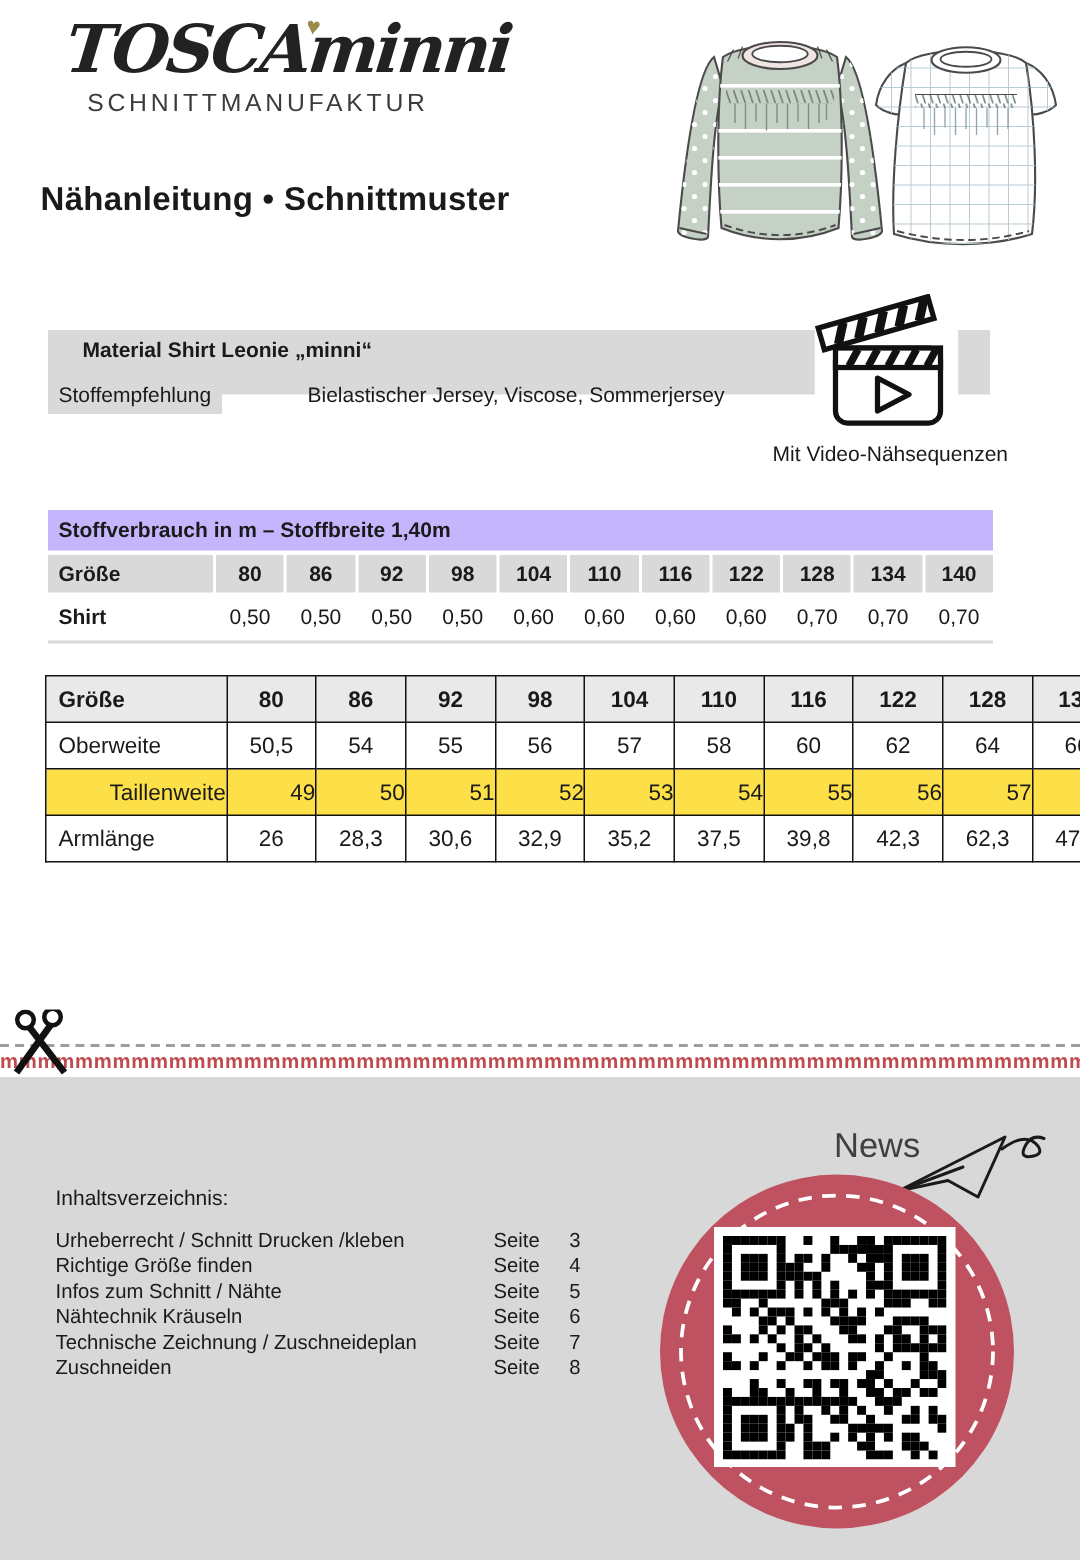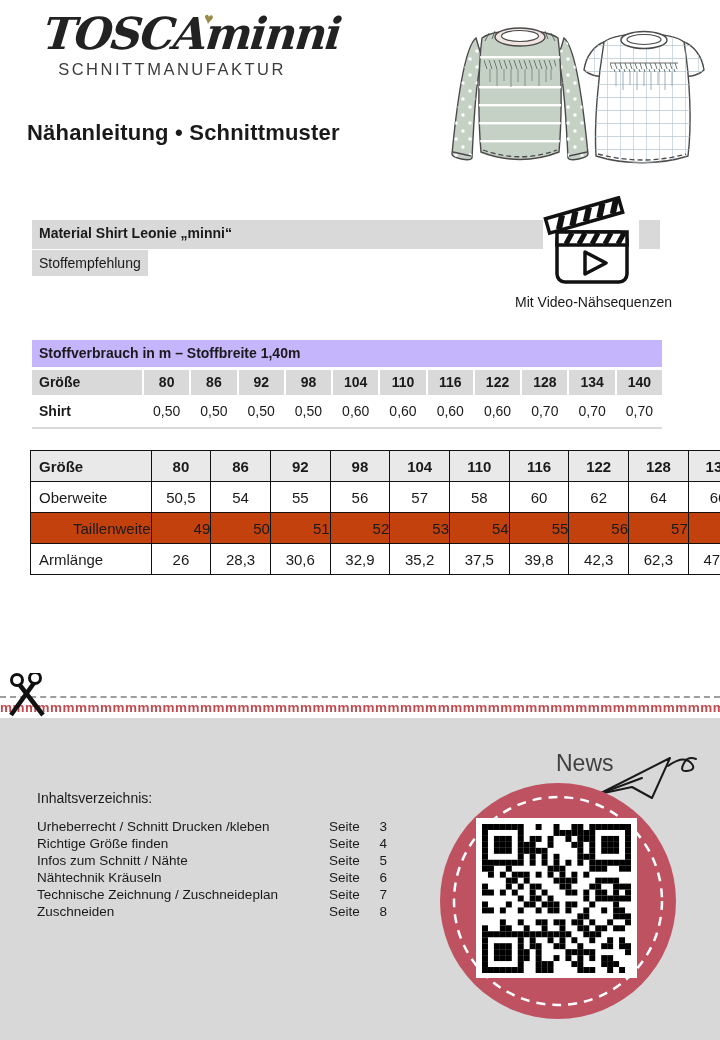--- a/index.html
+++ b/index.html
@@ -14,23 +14,23 @@
                display:inline-block; line-height:1.1; }
   .logo-heart { position:absolute; left:204px; top:10px; font-size:16px; color:#9b8a4a;
                 transform:rotate(8deg); }
   .logo-sub { font-size:16.5px; letter-spacing:2.5px; color:#3c3c3c; margin-top:2px; }
   .page-title { position:absolute; left:27px; top:120px; font-size:22px; font-weight:bold;
                 letter-spacing:0.2px; }
 
   .shirts { position:absolute; left:438px; top:6px; }
 
   
-  .mat-bar { position:absolute; left:32px; top:220px; width:628px; height:29px;
+  .mat-bar { position:absolute; left:32px; top:220px; width:628px; height:43px;
              background:#d9d9d9; font-weight:bold; font-size:14px; line-height:26px;
-             padding-left:7px; }
+             padding-left:23px; }
   .mat-label { position:absolute; left:32px; top:250px; width:116px; height:26px;
                background:#d9d9d9; font-size:14px; line-height:26px; padding-left:7px; }
   .mat-value { position:absolute; left:205px; top:250px; height:26px; font-size:14px;
                line-height:26px; }
   .clapper { position:absolute; left:543px; top:196px; }
   .video-note { position:absolute; right:48px; top:294px; font-size:14px;text-align:right; }
 
   
   .fu { position:absolute; left:32px; top:340px; width:630px; }
   .fu-title { height:27px; background:#c4b5fd; font-weight:bold; font-size:14px;
@@ -43,21 +43,21 @@
   .fu-vals span { background:#fff; height:26px; line-height:26px; }
   .fu-vals .lbl { font-weight:bold; }
   .fu-rule { height:2px; background:#d9d9d9; margin-top:1px; }
 
   
   .mt { position:absolute; left:30px; top:450px; width:632px; border-collapse:collapse; }
   .mt td { border:1.5px solid #111; font-size:15px; text-align:center; height:31px;
            background:#fff; }
   .mt td.lbl { text-align:left; padding-left:8px; width:100px; }
   .mt tr.hdr td { background:#e9e9e9; font-weight:bold; }
-  .mt tr.stripe td { background:#c2410c;padding-left:42px; }
+  .mt tr.stripe td { background:#fde047;padding-left:42px; }
 
   
   .cut-dash { position:absolute; left:0; top:696px; width:720px; height:0;
               border-top:2px dashed #9e9e9e; }
   .cut-mmm { position:absolute; left:0; top:698px; width:720px; height:19px;
              overflow:hidden; white-space:nowrap; color:#bf4b4e; font-size:13.5px;
              font-weight:bold; letter-spacing:0.5px; line-height:19px; }
   .scissors { position:absolute; left:5px; top:673px; z-index:3; }
 
   
@@ -169,20 +169,21 @@
         <ellipse cx="206" cy="33.5" rx="17" ry="5" fill="#fff" stroke-width="1.2"></ellipse>
         <path d="M160,148 C190,156 220,156 248,148" fill="none" stroke-dasharray="5 3" stroke-width="1.3"></path>
       </g>
     </svg>
   </div>
 
   <div class="page-title">Nähanleitung • Schnittmuster</div>
 
   <div class="mat-bar">Material Shirt Leonie „minni“</div>
   <div class="mat-label">Stoffempfehlung</div>
+  <div class="mat-value">Bielastischer Jersey, Viscose, Sommerjersey</div>
 
   <div class="clapper">
     <svg width="96" height="92" viewBox="0 0 96 92" xmlns="http://www.w3.org/2000/svg">
       <rect x="0" y="0" width="96" height="92" fill="#fff"></rect>
       <g transform="rotate(-16 14 34)">
         <rect x="6" y="20" width="76" height="15" fill="#fff" stroke="#111" stroke-width="3.5"></rect>
         <g stroke="#111" stroke-width="6">
           <line x1="16" y1="34" x2="23" y2="21"></line>
             <line x1="30" y1="34" x2="37" y2="21"></line>
           <line x1="44" y1="34" x2="51" y2="21"></line>

